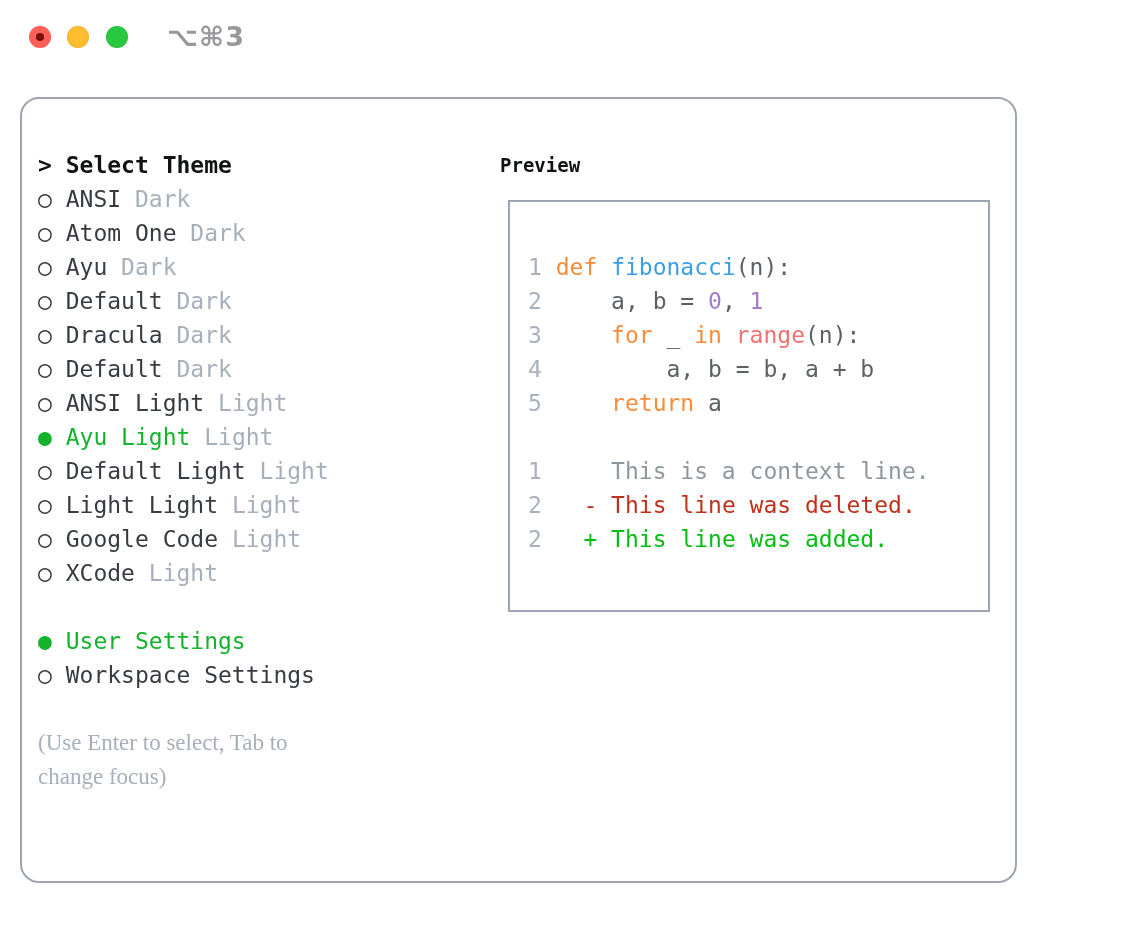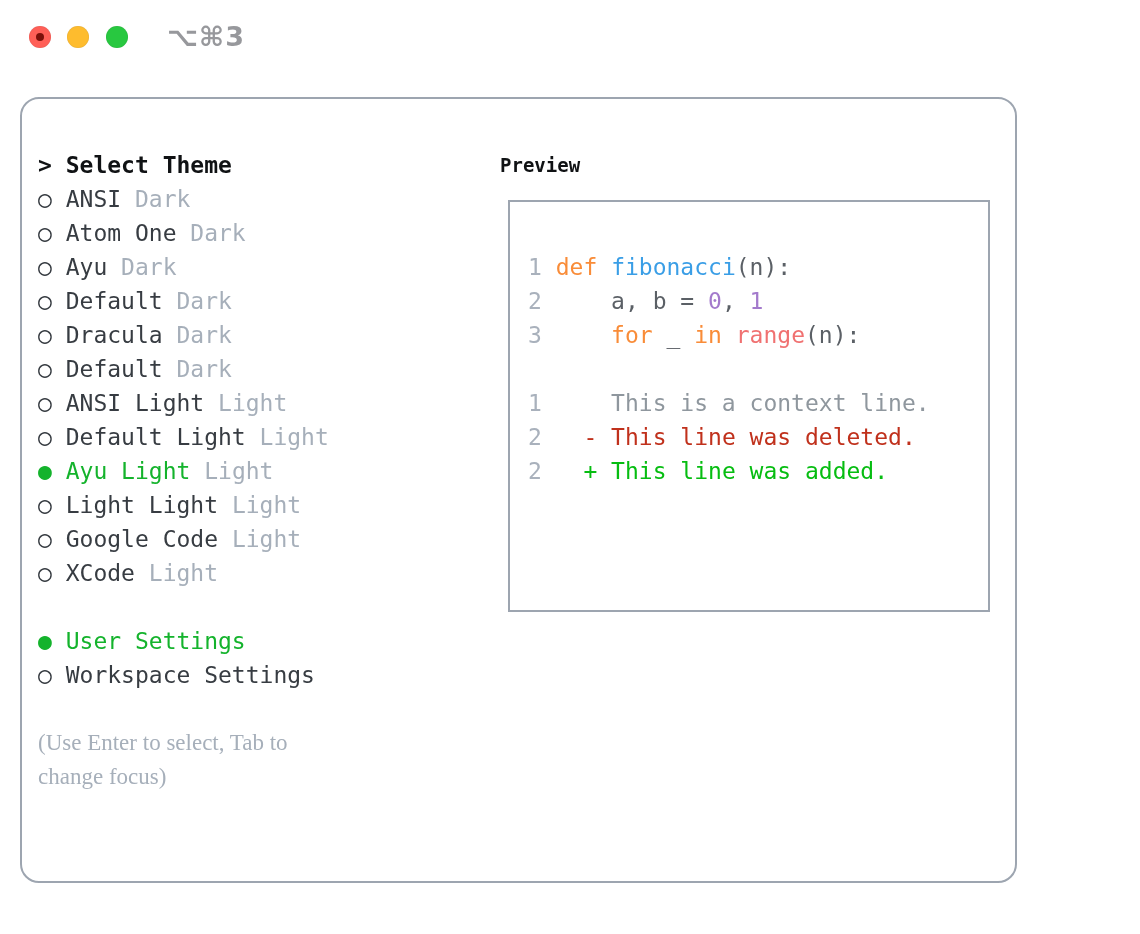--- a/index.html
+++ b/index.html
@@ -70,38 +70,40 @@
   <div class="main-box">
     <div class="left-col" id="theme-rows">
         <div class="row header"><span class="marker">&gt;</span><span class="name"> Select Theme</span></div>
         <div class="row theme"><span class="marker">○</span><span class="name"> ANSI</span><span class="variant"> Dark</span></div>
         <div class="row theme"><span class="marker">○</span><span class="name"> Atom One</span><span class="variant"> Dark</span></div>
         <div class="row theme"><span class="marker">○</span><span class="name"> Ayu</span><span class="variant"> Dark</span></div>
         <div class="row theme"><span class="marker">○</span><span class="name"> Default</span><span class="variant"> Dark</span></div>
         <div class="row theme"><span class="marker">○</span><span class="name"> Dracula</span><span class="variant"> Dark</span></div>
         <div class="row theme"><span class="marker">○</span><span class="name"> Default</span><span class="variant"> Dark</span></div>
         <div class="row theme"><span class="marker">○</span><span class="name"> ANSI Light</span><span class="variant"> Light</span></div>
+        <div class="row theme selected"><span class="marker">●</span><span class="name"> Ayu Light</span><span class="variant"> Light</span></div>
         <div class="row theme"><span class="marker">○</span><span class="name"> Default Light</span><span class="variant"> Light</span></div>
-        <div class="row theme selected"><span class="marker">●</span><span class="name"> Ayu Light</span><span class="variant"> Light</span></div>
         <div class="row theme"><span class="marker">○</span><span class="name"> Light Light</span><span class="variant"> Light</span></div>
         <div class="row theme"><span class="marker">○</span><span class="name"> Google Code</span><span class="variant"> Light</span></div>
         <div class="row theme"><span class="marker">○</span><span class="name"> XCode</span><span class="variant"> Light</span></div>
         <div class="row blank">&nbsp;</div>
         <div class="row radio selected"><span class="marker">●</span><span class="name"> User Settings</span></div>
         <div class="row radio"><span class="marker">○</span><span class="name"> Workspace Settings</span></div>
         <div class="row blank">&nbsp;</div>
         <div class="row hint">(Use Enter to select, Tab to</div>
         <div class="row hint">change focus)</div>
       </div>
     <div class="preview-title">Preview</div>
     <div class="preview-box">
       <div class="plines" id="preview-lines">
           <div class="pline"><span class="ln">1</span><span class="fg"> </span><span class="kw">def</span><span class="fg"> </span><span class="fn">fibonacci</span><span class="fg">(n):</span></div>
           <div class="pline"><span class="ln">2</span><span class="fg">     a, b = </span><span class="num">0</span><span class="fg">, </span><span class="num">1</span></div>
           <div class="pline"><span class="ln">3</span><span class="fg">     </span><span class="kw">for</span><span class="fg"> _ </span><span class="kw">in</span><span class="fg"> </span><span class="call">range</span><span class="fg">(n):</span></div>
+          <div class="pline"><span class="ln">4</span><span class="fg">         a, b = b, a + b</span></div>
+          <div class="pline"><span class="ln">5</span><span class="fg">     </span><span class="kw">return</span><span class="fg"> a</span></div>
           <div class="pline">&nbsp;</div>
           <div class="pline"><span class="ln">1</span><span class="ctx">     This is a context line.</span></div>
           <div class="pline"><span class="ln">2</span><span class="fg">   </span><span class="del">- This line was deleted.</span></div>
           <div class="pline"><span class="ln">2</span><span class="fg">   </span><span class="add">+ This line was added.</span></div>
         </div>
     </div>
   </div>
 </div>
 
 </body></html>

